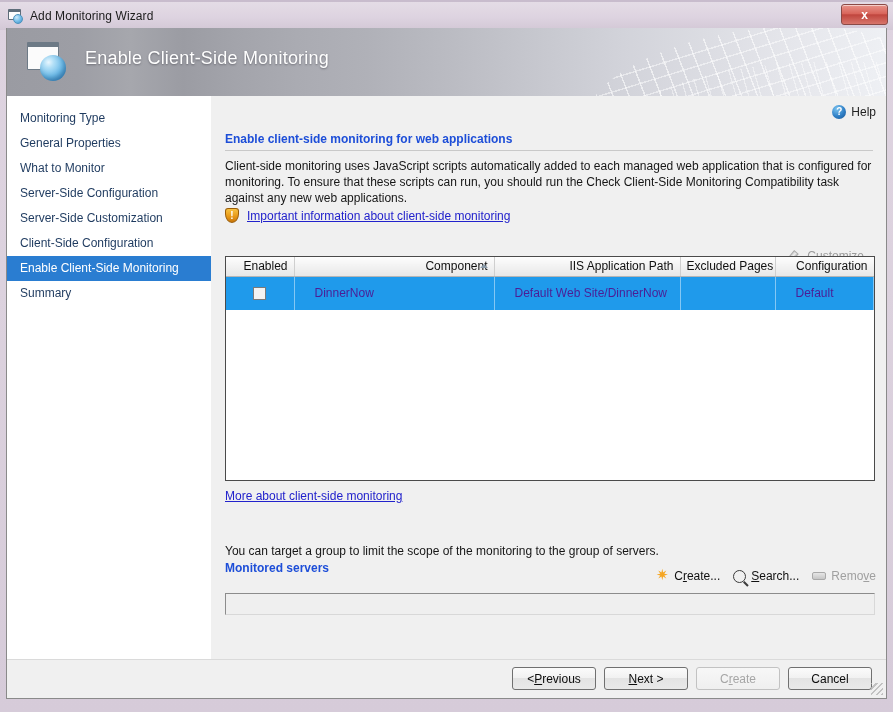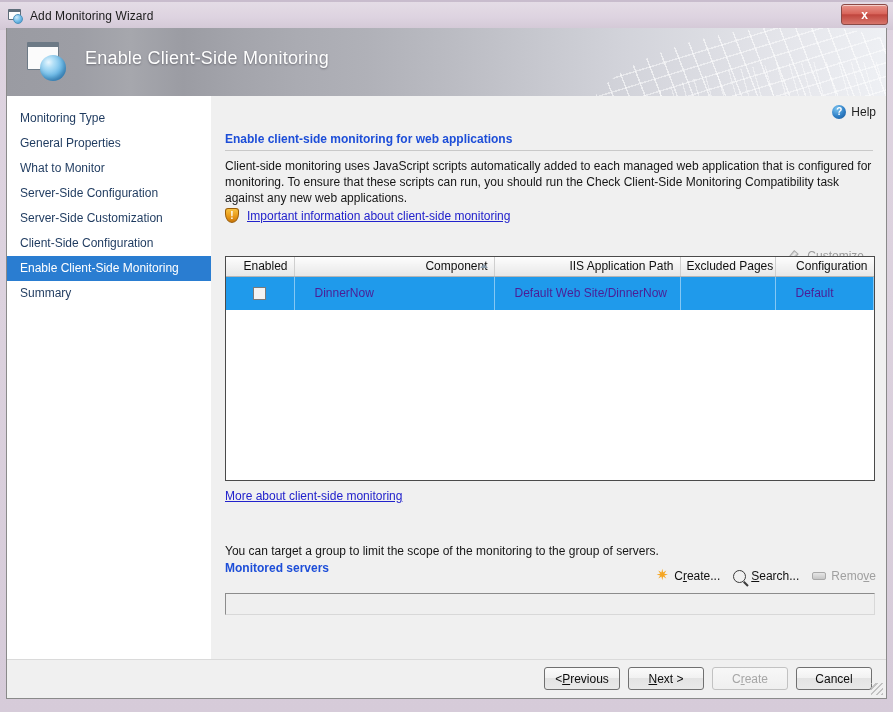--- a/index.html
+++ b/index.html
@@ -353,21 +353,21 @@
     position: absolute; left: 0; top: 631px;
     width: 879px; height: 38px;
     background: #f0f0f0;
     border-top: 1px solid #dadada;
   }
   #footer .btns {
     position: absolute; right: 14px; top: 7px;
     display: flex; gap: 8px;
   }
   .btn {
-    width: 76px; height: 23px;
+    width: 84px; height: 23px;
     border: 1px solid #707070;
     border-radius: 3px;
     background: linear-gradient(180deg,#fbfbfb 0%,#f1f1f1 48%,#e3e3e3 50%,#e9e9e9 100%);
     font-size: 12px;
     color: #0c0c0c;
     display: flex; align-items: center; justify-content: center;
     cursor: pointer;
   }
   .btn.disabled {
     color: #a6a6a6;

